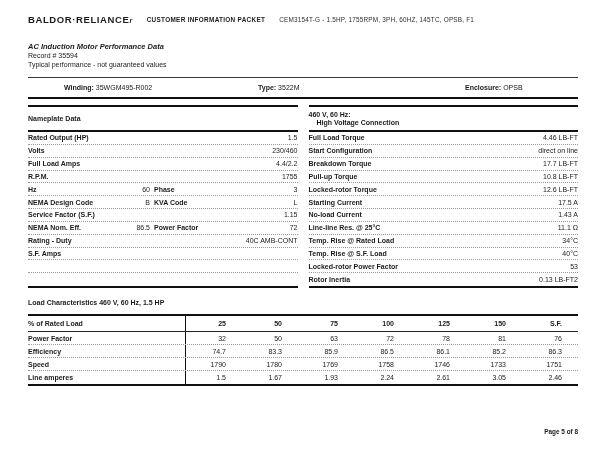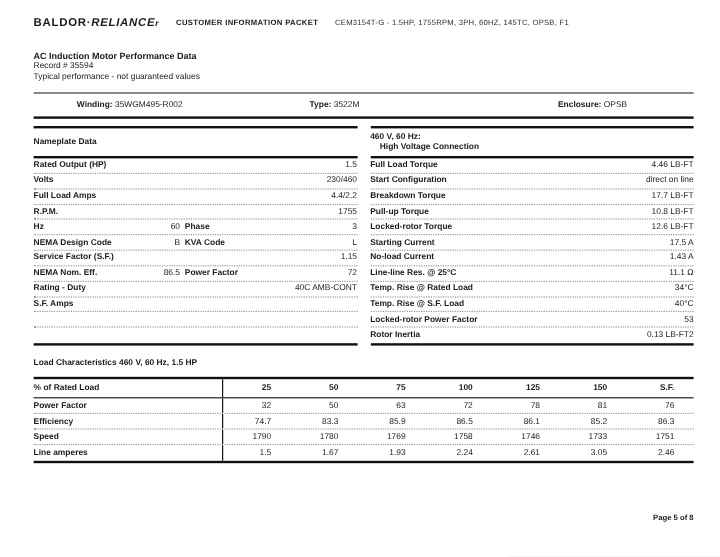--- a/index.html
+++ b/index.html
@@ -5,28 +5,28 @@
   html,body{margin:0;padding:0;background:#e8e8e8;}
   .page{
     position:relative;width:600px;height:464px;background:#ffffff;
     font-family:"Liberation Sans",sans-serif;color:#1b1b1b;overflow:hidden;
   }
   .abs{position:absolute;left:28px;right:22px;}
 
   
   .hdr{top:14px;display:flex;align-items:center;gap:14px;}
   .logo{font-weight:bold;font-size:9.5px;letter-spacing:.6px;white-space:nowrap;}
-  .logo .rel{font-style:italic;}
+  .logo .rel{}
   .logo .mark{font-style:italic;font-size:7px;}
   .packet-title{font-weight:bold;font-size:6.4px;letter-spacing:.3px;white-space:nowrap;}
   .product-code{font-size:6.4px;color:#2e2e2e;letter-spacing:.2px;white-space:nowrap;}
 
   
   .title-block{top:42px;line-height:9px;}
-  .doc-title{font-weight:bold;font-size:7.5px;}
+  .doc-title{font-weight:bold;font-size:7.5px;font-style:italic;}
   .doc-sub{font-size:7px;}
 
   
   .winding-bar{
     top:77px;height:19px;border-top:1px solid #3a3a3a;border-bottom:2.5px solid #111;
     display:flex;align-items:center;font-size:7px;
   }
   .winding-bar .seg1{flex:0 0 230px;padding-left:36px;box-sizing:border-box;}
   .winding-bar .seg2{flex:0 0 207px;}
   .winding-bar .seg3{flex:1;}

